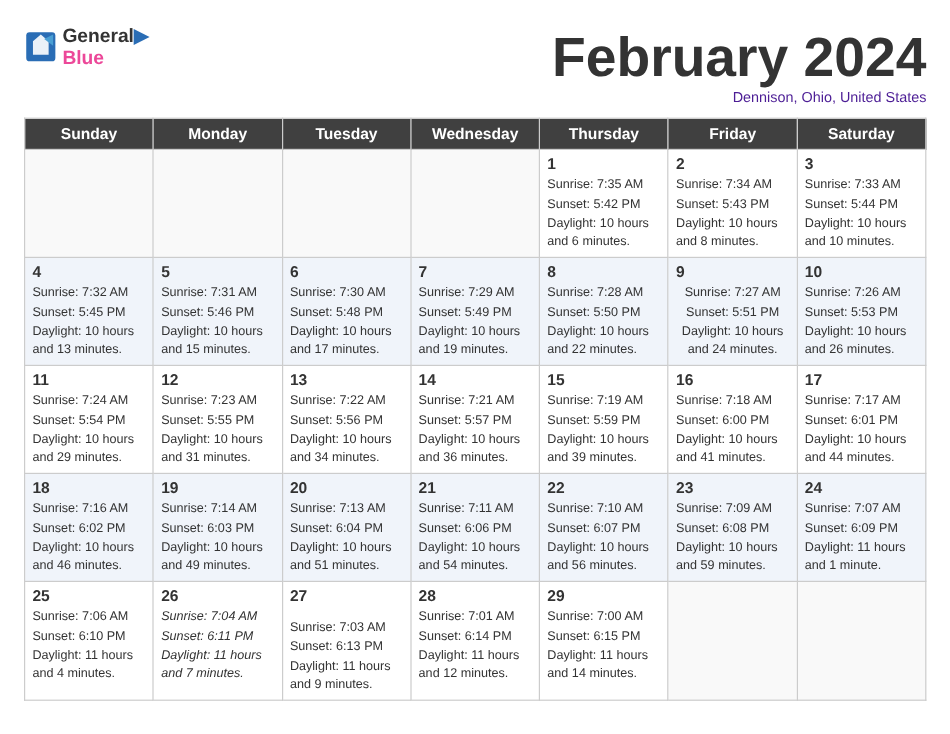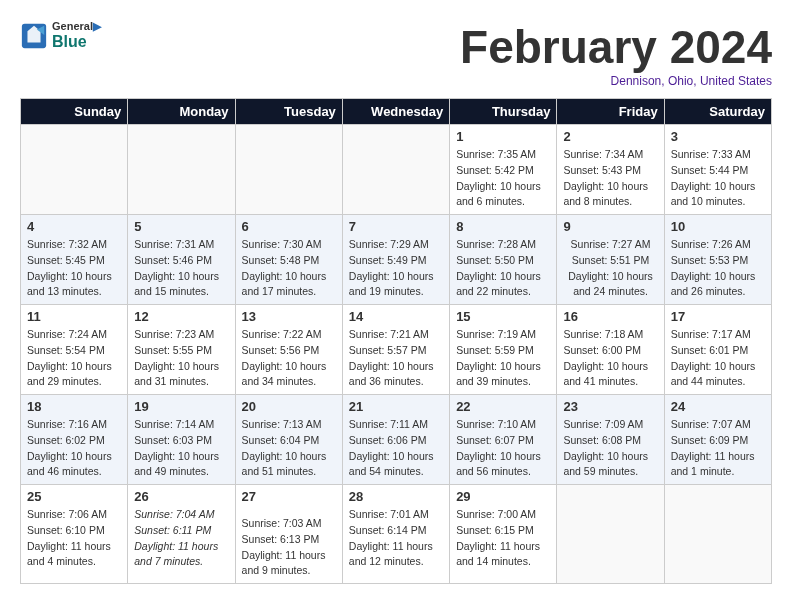--- a/index.html
+++ b/index.html
@@ -36,23 +36,23 @@
     .location-title {
       font-size: 12px;
       color: #4c1d95;
     }
     table {
       width: 100%;
       border-collapse: collapse;
       table-layout: fixed;
     }
     th {
-      background-color: #0f172a;
+      background-color: #404040;
       color: #fff;
-      text-align: right;
+      text-align: center;
       padding: 5px 6px;
       font-size: 13px;
       border: 1px solid #ccc;
     }
     td {
       border: 1px solid #ccc;
       vertical-align: top;
       padding: 4px 6px;
       font-size: 10.5px;
       color: #333;
@@ -78,22 +78,22 @@
 <body>
 
 <div class="header-section">
   <div class="logo">
     <svg class="logo-icon" viewBox="0 0 30 30">
       <rect x="2" y="2" width="26" height="26" rx="3" fill="#2a6db5"></rect>
       <polygon points="8,22 22,22 22,10 15,4 8,10" fill="#fff" opacity="0.9"></polygon>
       <polygon points="18,8 26,4 26,14" fill="#4a9fd4"></polygon>
     </svg>
     <div>
-      <div style="font-size:11px;font-weight:bold;color:#333;">General<span style="color:#2a6db5;">▶</span></div>
-      <div style="font-size:16px;font-weight:bold;color:#0f766e;">Blue</div>
+      <div style="font-size:16px;font-weight:bold;color:#333;">General<span style="color:#2a6db5;">▶</span></div>
+      <div style="font-size:16px;font-weight:bold;color:#ec4899;">Blue</div>
     </div>
   </div>
   <div class="title-section">
     <div class="month-title">February 2024</div>
     <div class="location-title">Dennison, Ohio, United States</div>
   </div>
 </div>
 
 <table>
   <thead>

